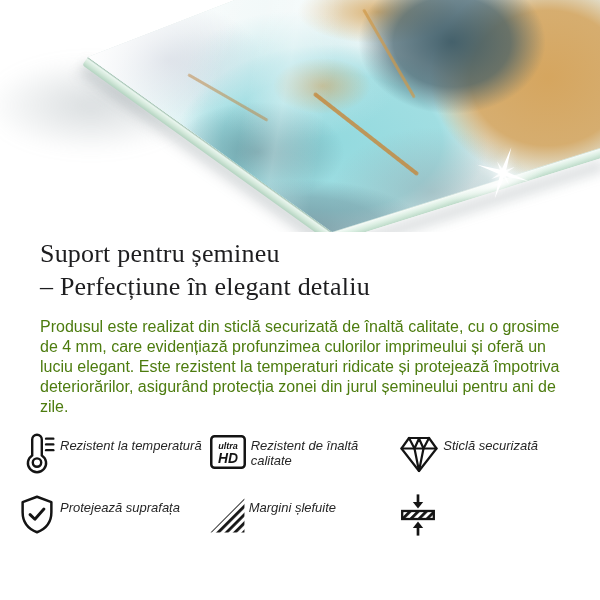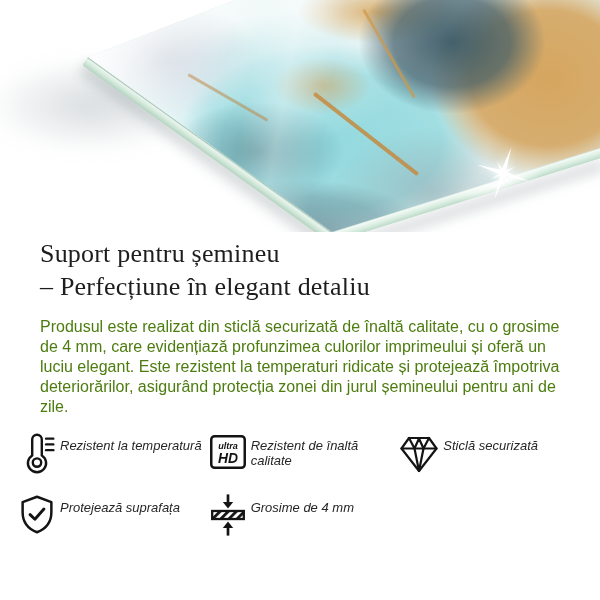--- a/index.html
+++ b/index.html
@@ -155,33 +155,46 @@
   <div class="feature">
     <div class="ficon">
       <svg width="46" height="46" viewBox="0 0 48 48" fill="none" stroke="#141414" stroke-width="2.6" stroke-linejoin="round" stroke-linecap="round">
         <path d="M24 5 L39 10.5 V21 C39 31.5 32.5 38.6 24 42 C15.5 38.6 9 31.5 9 21 V10.5 Z"></path>
         <path d="M16.8 23.6 L21.8 28.4 L31.2 17.8" stroke-width="3"></path>
       </svg>
     </div>
     <div class="flabel">Protejează suprafața</div>
   </div>
 
+  <div class="feature">
+    <div class="ficon">
+      <svg width="44" height="44" viewBox="0 0 48 48">
+        <defs>
+          <pattern id="hatch-a" patternUnits="userSpaceOnUse" width="6.5" height="6.5" patternTransform="rotate(45)">
+            <rect width="6.5" height="6.5" fill="#ffffff"></rect>
+            <rect width="3.1" height="6.5" fill="#141414"></rect>
+          </pattern>
+        </defs>
+        <path d="M6 43 L43 43 L43 6 Z" fill="url(#hatch-a)"></path>
+      </svg>
+    </div>
+    <div class="flabel">Margini șlefuite</div>
+  </div>
 
   <div class="feature">
     <div class="ficon">
       <svg width="46" height="46" viewBox="0 0 48 48">
         <defs>
           <pattern id="hatch-b" patternUnits="userSpaceOnUse" width="6" height="6" patternTransform="rotate(45)">
             <rect width="6" height="6" fill="#ffffff"></rect>
             <rect width="2.9" height="6" fill="#141414"></rect>
           </pattern>
         </defs>
         <rect x="7.5" y="19.8" width="33" height="8.4" fill="url(#hatch-b)" stroke="#141414" stroke-width="2.4"></rect>
         <line x1="24" y1="2.5" x2="24" y2="10.5" stroke="#141414" stroke-width="2.8"></line>
         <path d="M18.6 10.5 H29.4 L24 17.3 Z" fill="#141414"></path>
         <line x1="24" y1="45.5" x2="24" y2="37.5" stroke="#141414" stroke-width="2.8"></line>
         <path d="M18.6 37.5 H29.4 L24 30.7 Z" fill="#141414"></path>
       </svg>
     </div>
-    <div class="flabel">Grosime de 4 mm</div>
   </div>
 
 </div>
 
 </body></html>

